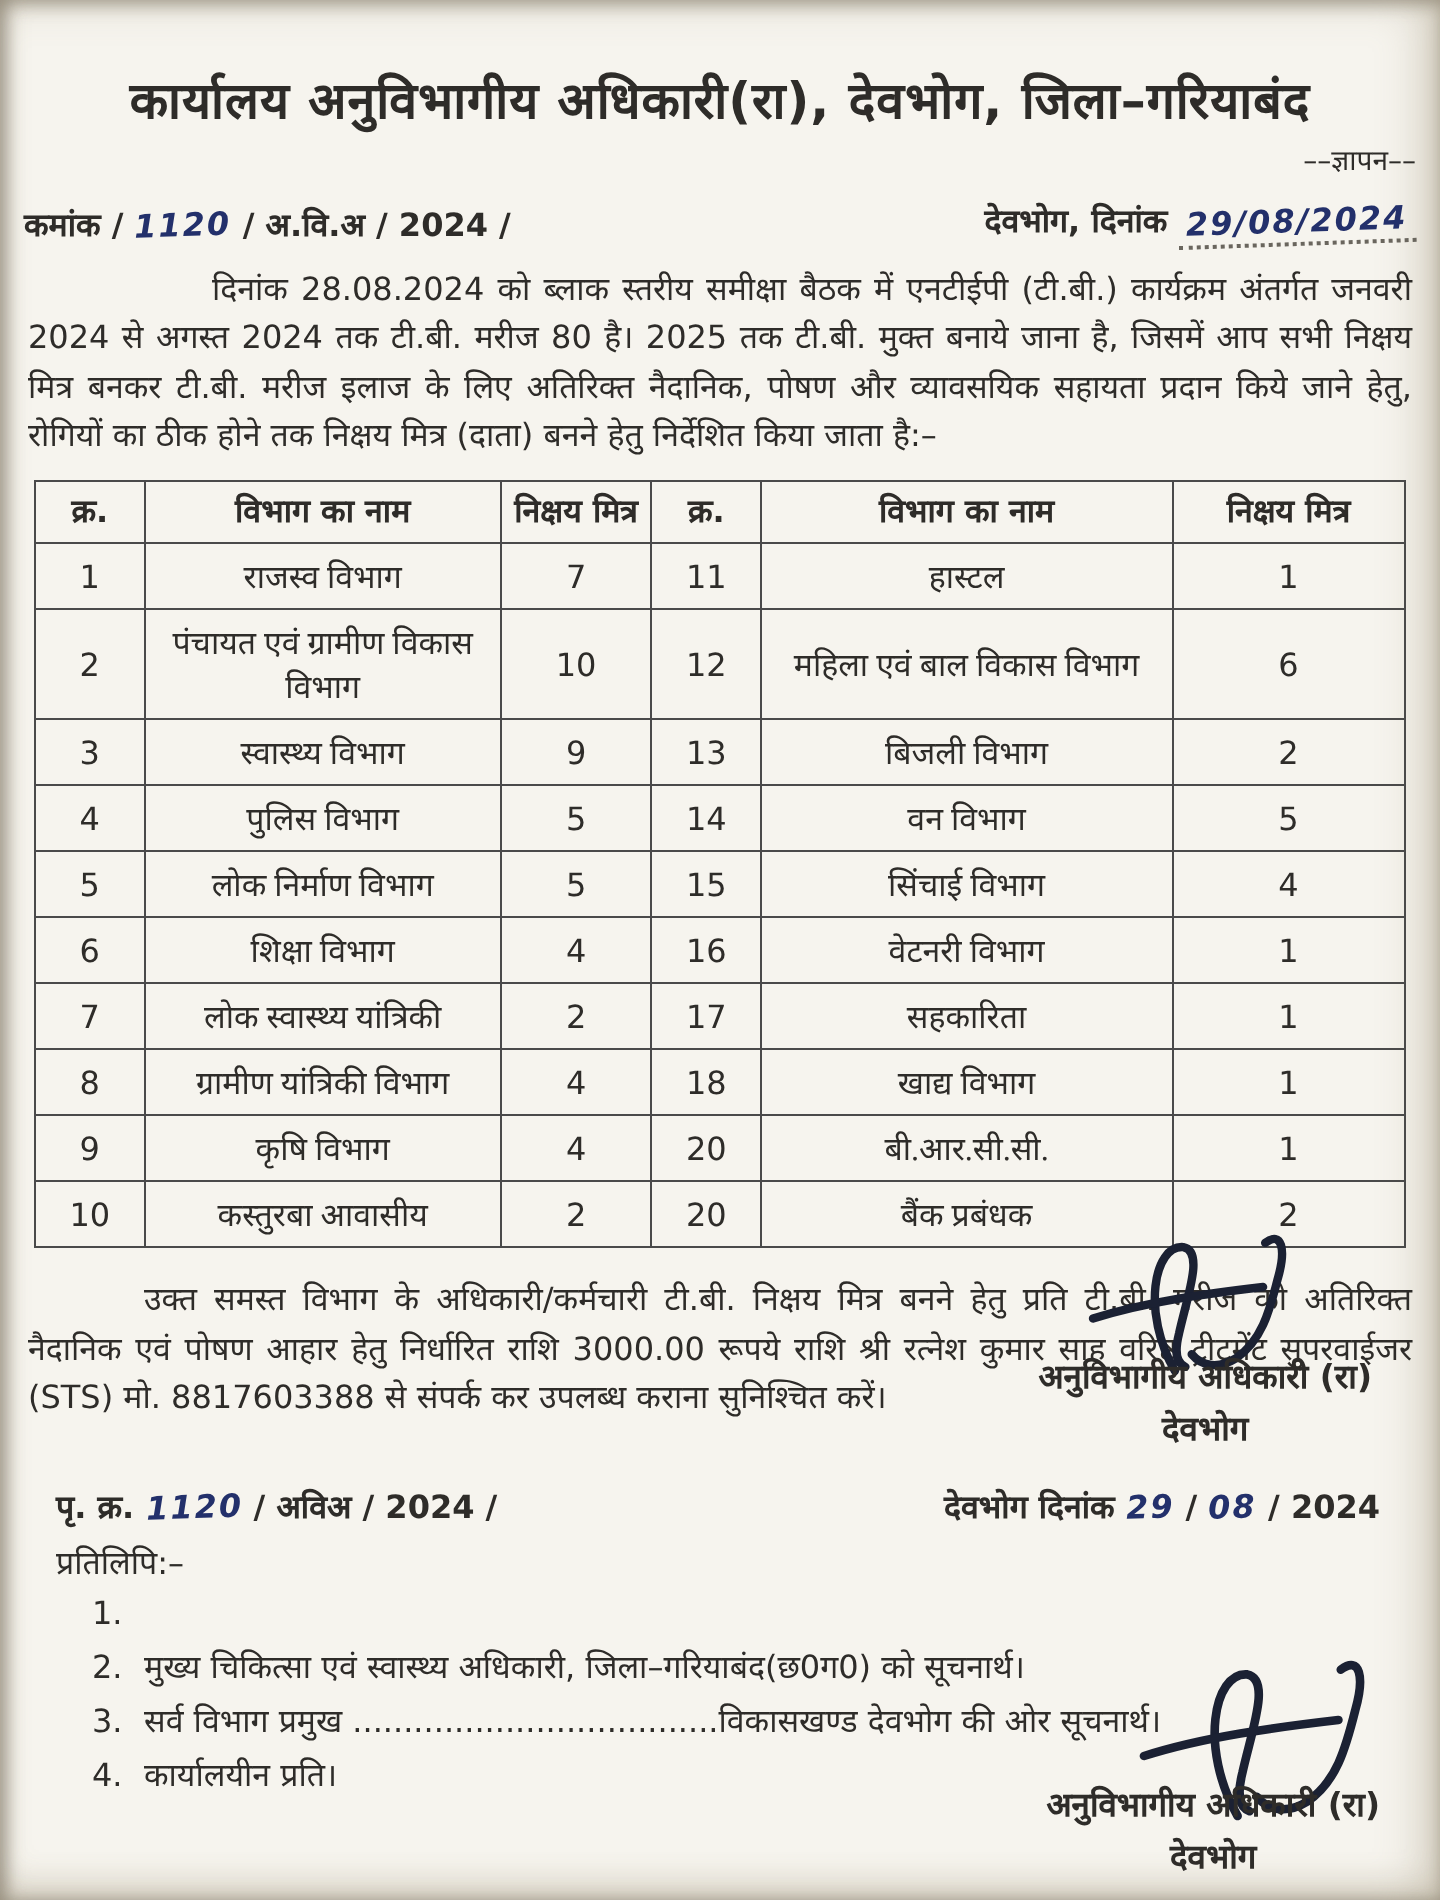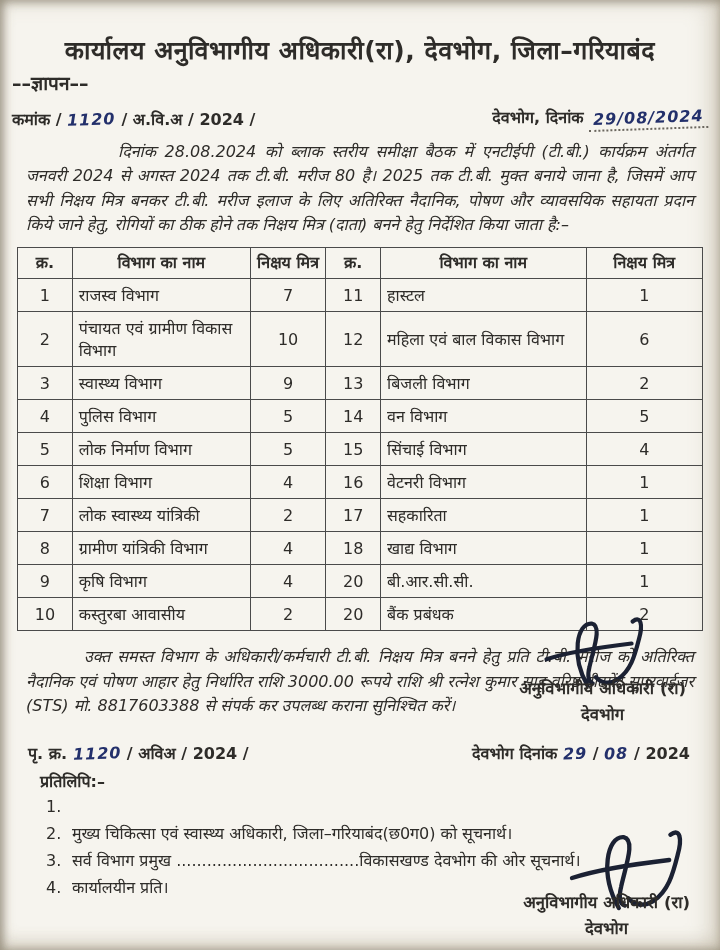--- a/index.html
+++ b/index.html
@@ -7,40 +7,40 @@
     position:relative;width:720px;height:950px;box-sizing:border-box;
     background:#f6f4ee;color:#2e2c29;overflow:hidden;
     font-family:"DejaVu Sans","Liberation Sans",sans-serif;
     box-shadow:inset 4px 0 8px rgba(90,80,60,.38),
                inset -10px 0 22px rgba(145,130,100,.28),
                inset 0 4px 8px rgba(90,80,60,.22),
                inset 0 -8px 16px rgba(145,130,100,.22);
     padding:26px 12px 0;
   }
   .title{font-size:25px;font-weight:bold;text-align:center;margin:6px 0 4px;letter-spacing:.5px;}
-  .subtitle{font-size:19px;font-weight:bold;text-align:left;margin:2px 0 10px;}
+  .subtitle{font-size:14px;font-weight:normal;text-align:right;margin:2px 0 10px;}
   .refline{display:flex;justify-content:space-between;align-items:flex-end;font-size:16px;font-weight:600;}
   .hw{font-style:italic;color:#23306b;font-weight:bold;letter-spacing:1px;display:inline-block;transform:rotate(-2deg);}
   .dotted{border-bottom:2px dotted #6a665e;padding:0 4px 1px;}
-  .para{font-size:16px;line-height:1.52;text-align:justify;margin:10px 14px 0;font-style:italic;}
+  .para{font-size:16px;line-height:1.52;text-align:justify;margin:10px 2px 0;}
   .para1{text-indent:92px;}
   .para2{text-indent:58px;margin-top:14px;}
   table.dept{border-collapse:collapse;width:calc(100% - 10px);margin:10px 5px 0;font-size:16px;}
   table.dept th,table.dept td{border:1.6px solid #4a4a4a;padding:5px 6px;vertical-align:middle;}
   table.dept th{font-weight:600;text-align:center;line-height:1.25;}
   td.num-cell{text-align:center;}
-  td.name-cell{text-align:left;padding-left:10px;}
+  td.name-cell{text-align:center;padding-left:10px;font-family:Liberation Serif, serif;}
   .sign-block{position:absolute;text-align:center;font-size:16.5px;font-weight:600;line-height:1.6;}
   .sign-1{top:676px;right:34px;}
   .sign-2{top:890px;right:30px;}
   .sig-svg{position:absolute;pointer-events:none;}
   .sig-1-svg{top:612px;left:540px;}
   .sig-2-svg{top:824px;left:566px;}
   .footer-ref{position:absolute;top:742px;left:28px;right:30px;display:flex;justify-content:space-between;align-items:flex-end;font-size:16px;font-weight:600;}
-  .copy-label{position:absolute;top:770px;left:40px;font-size:16px;font-weight:700;}
+  .copy-label{position:absolute;top:770px;left:28px;font-size:16px;font-weight:400;}
   .copy-list{position:absolute;top:794px;left:46px;right:110px;font-size:16px;font-weight:500;}
   .copy-item{display:flex;line-height:1.68;}
   .copy-item .num{width:26px;flex:0 0 26px;}
 </style>
 </head>
 <body>
 
 <div class="page">
 
   <div class="title">कार्यालय अनुविभागीय अधिकारी(रा), देवभोग, जिला–गरियाबंद</div>

